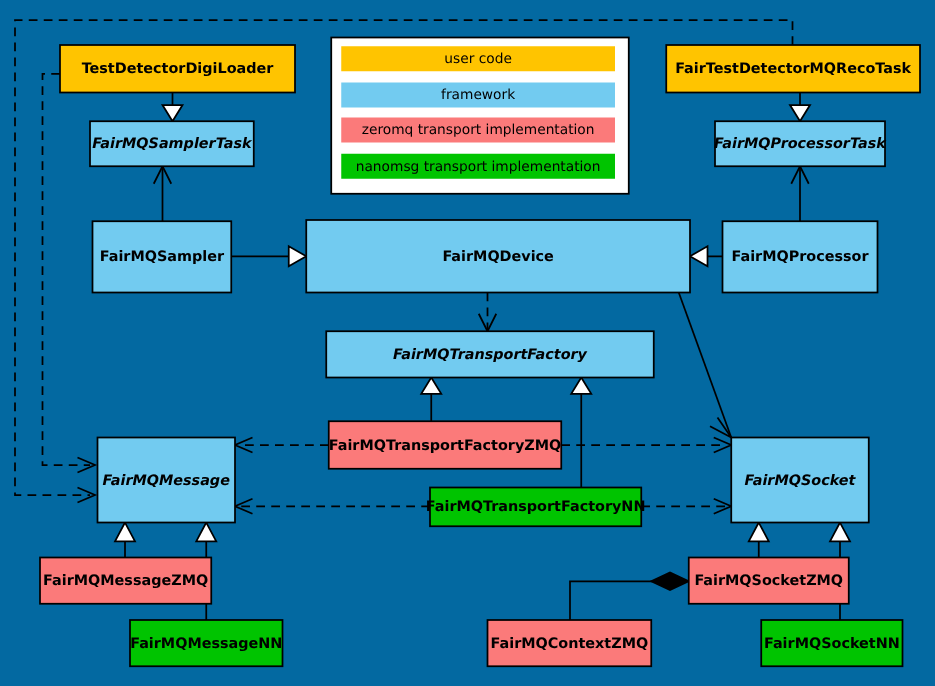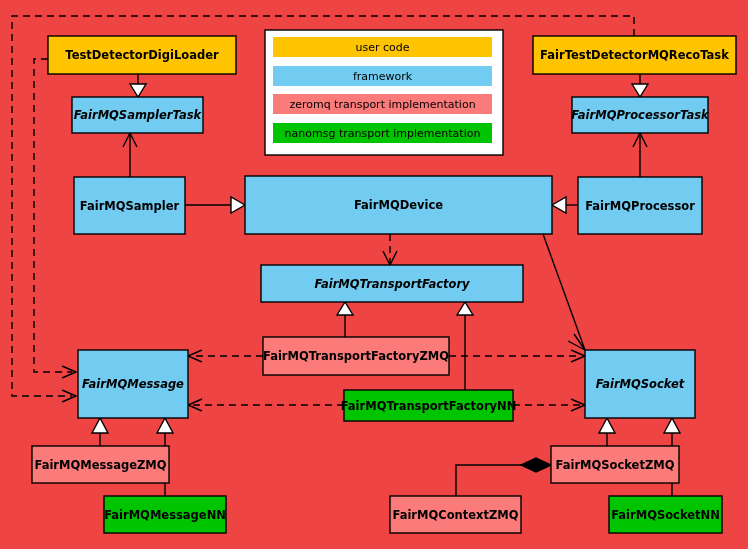--- a/index.html
+++ b/index.html
@@ -8,21 +8,21 @@
     background: #ffffff;
   }
   body {
     font-family: "DejaVu Sans", "Liberation Sans", sans-serif;
   }
   #diagram-root {
     position: relative;
     width: 748px;
     height: 549px;
     overflow: hidden;
-    background: #ef4444;
+    background: #0369a1;
   }
   svg#uml-canvas {
     position: absolute;
     top: 0;
     left: 0;
     width: 748px;
     height: 549px;
     display: block;
   }
   .node-box {

